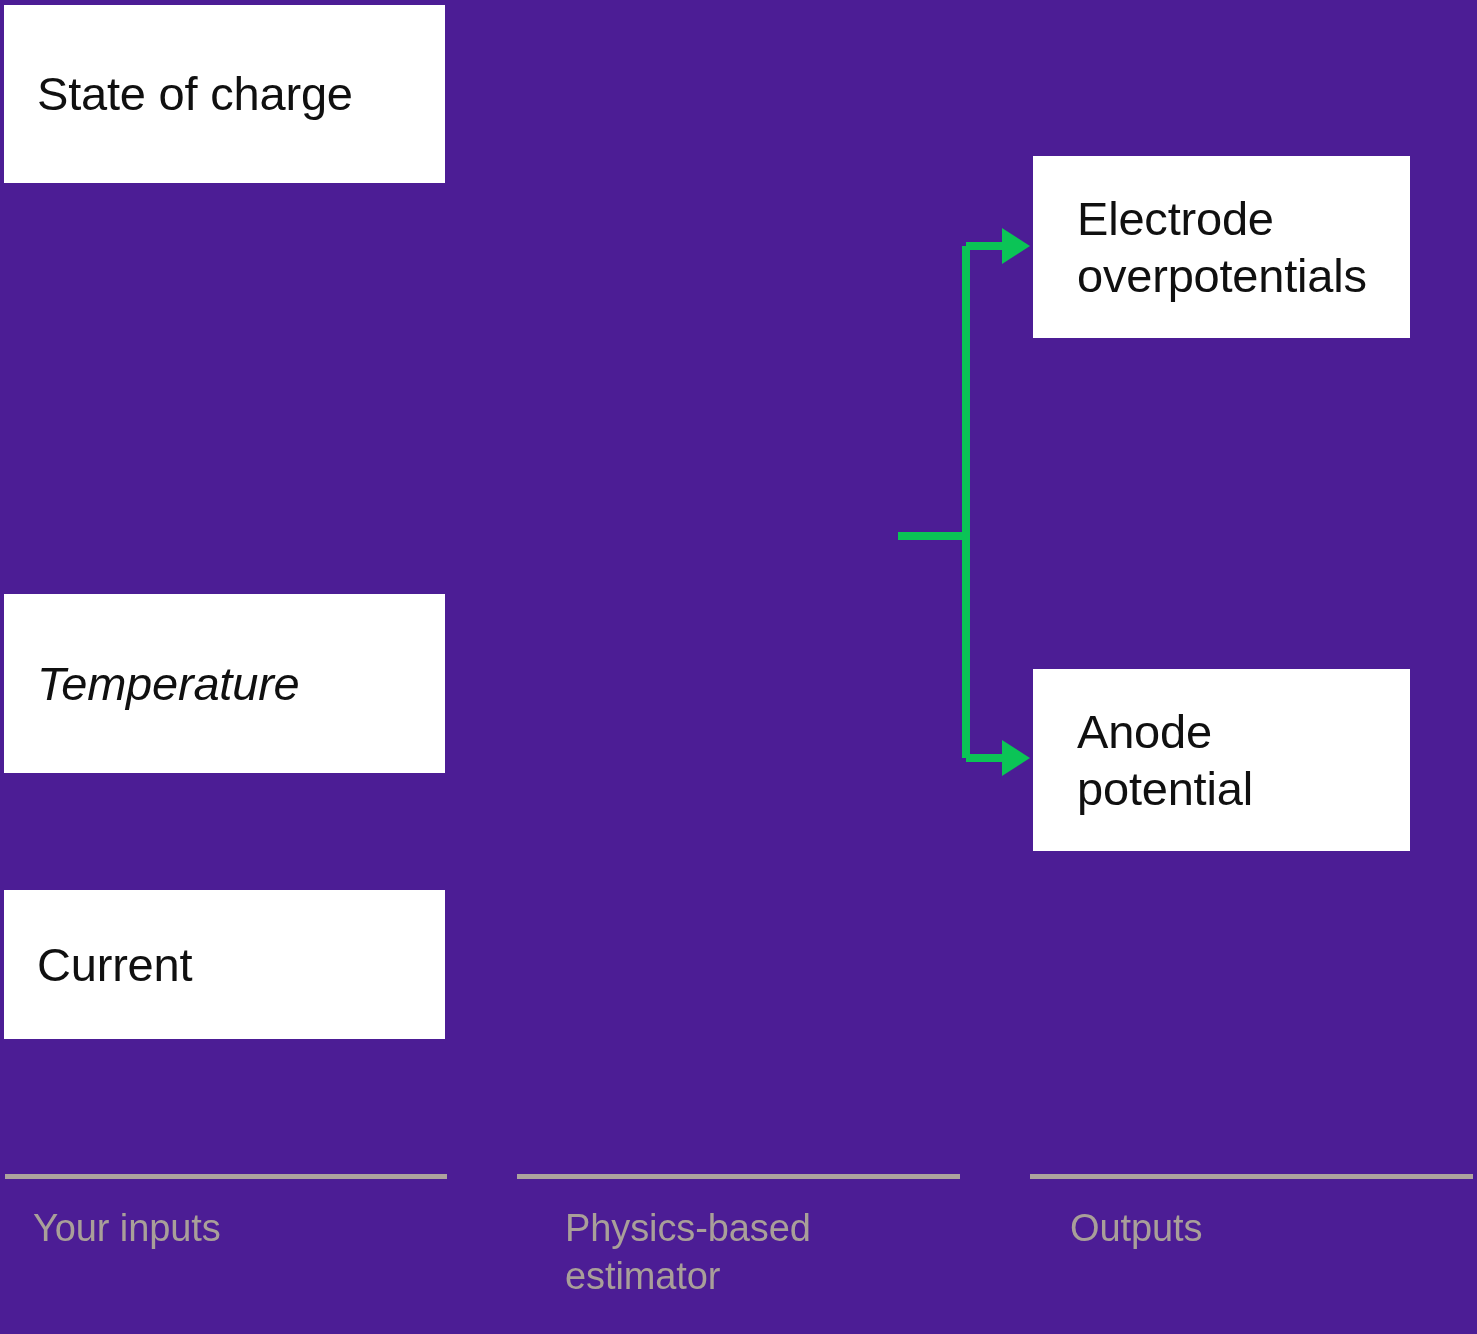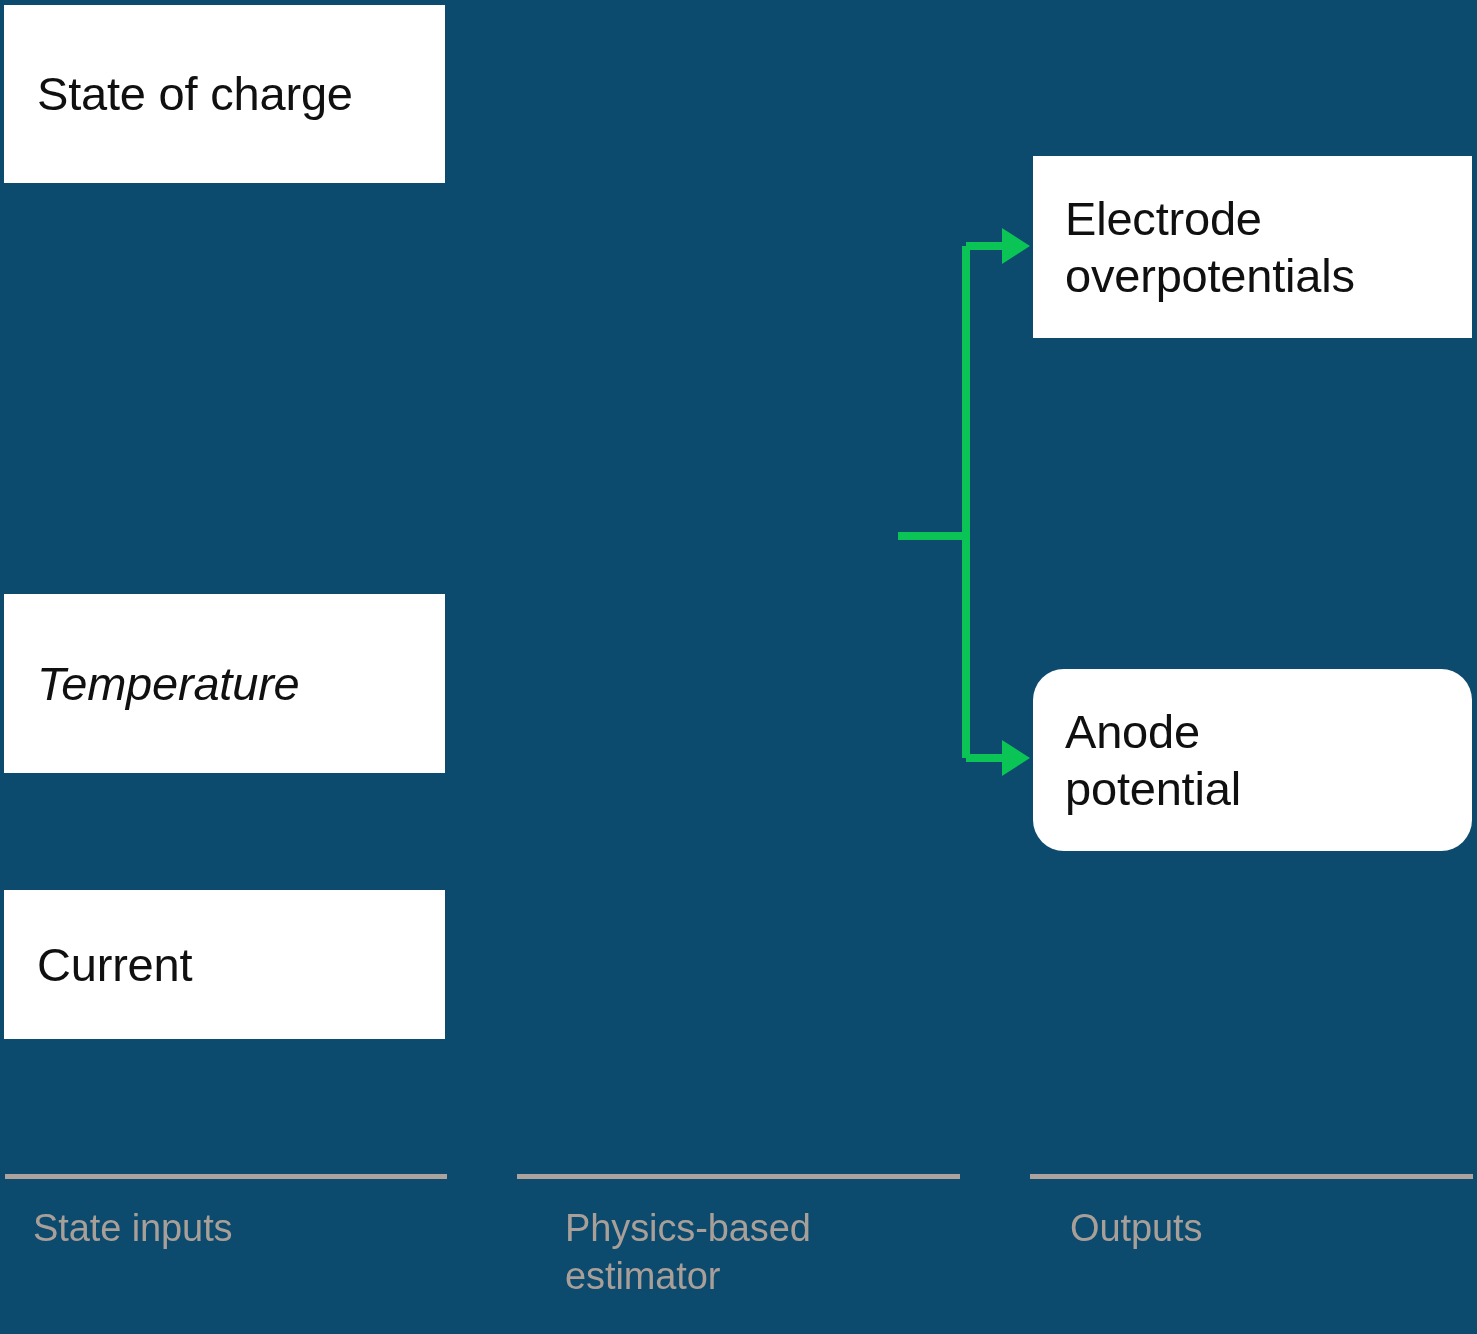--- a/index.html
+++ b/index.html
@@ -4,21 +4,21 @@
 <style>
   html, body {
     margin: 0;
     padding: 0;
     background: #000000;
   }
   #canvas {
     position: relative;
     width: 1477px;
     height: 1334px;
-    background: #0c4a6e;
+    background: #4c1d95;
     overflow: hidden;
     font-family: "Liberation Sans", sans-serif;
   }
   .node-box {
     position: absolute;
     background: #ffffff;
     color: #0a0a0a;
     display: flex;
     align-items: center;
     box-sizing: border-box;
@@ -38,25 +38,25 @@
     padding-left: 33px;
   }
   #box-soc      { top: 5px;   height: 178px; }
   #box-voltage  { top: 300px; height: 178px; }
   #box-temp     { top: 594px; height: 179px; font-style: italic; }
   #box-current  { top: 890px; height: 149px; }
 
   
   .output-box {
     left: 1033px;
-    width: 439px;
-    padding-left: 32px;
+    width: 377px;
+    padding-left: 44px;
   }
   #box-electrode { top: 156px; height: 182px; }
-  #box-anode     { top: 669px; height: 182px; border-radius: 31px; }
+  #box-anode     { top: 669px; height: 182px; }
 
   
   #connector {
     position: absolute;
     left: 890px;
     top: 225px;
     width: 150px;
     height: 560px;
     pointer-events: none;
   }
@@ -122,21 +122,21 @@
 overpotentials</span>
   </div>
 
   <div class="node-box output-box" id="box-anode">
     <span class="node-label">Anode
 potential</span>
   </div>
 
   <div class="legend-col" id="legend-inputs">
     <div class="legend-rule"></div>
-    <div class="legend-text">State inputs</div>
+    <div class="legend-text">Your inputs</div>
   </div>
 
   <div class="legend-col" id="legend-model">
     <div class="legend-rule"></div>
     <div class="legend-text">Physics-based
 estimator</div>
   </div>
 
   <div class="legend-col" id="legend-outputs">
     <div class="legend-rule"></div>

